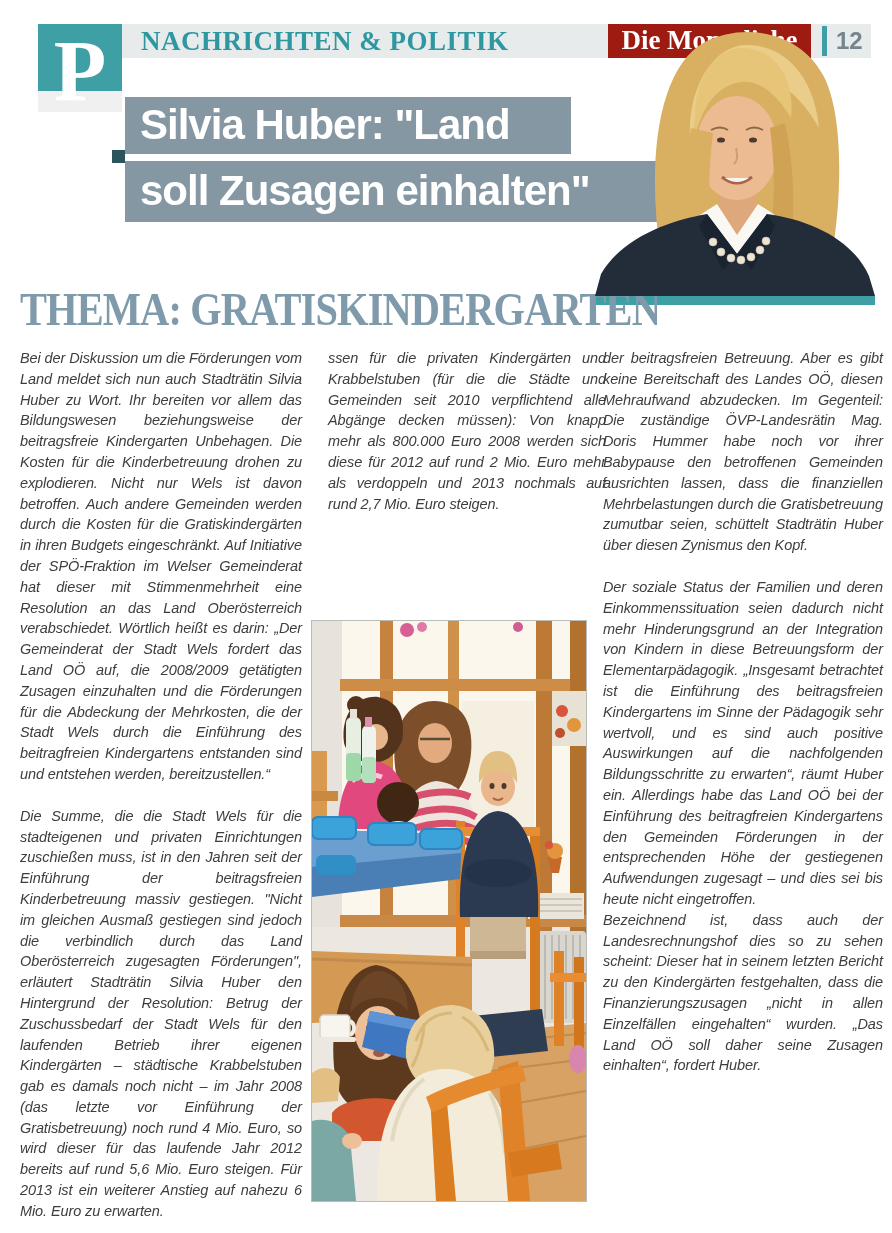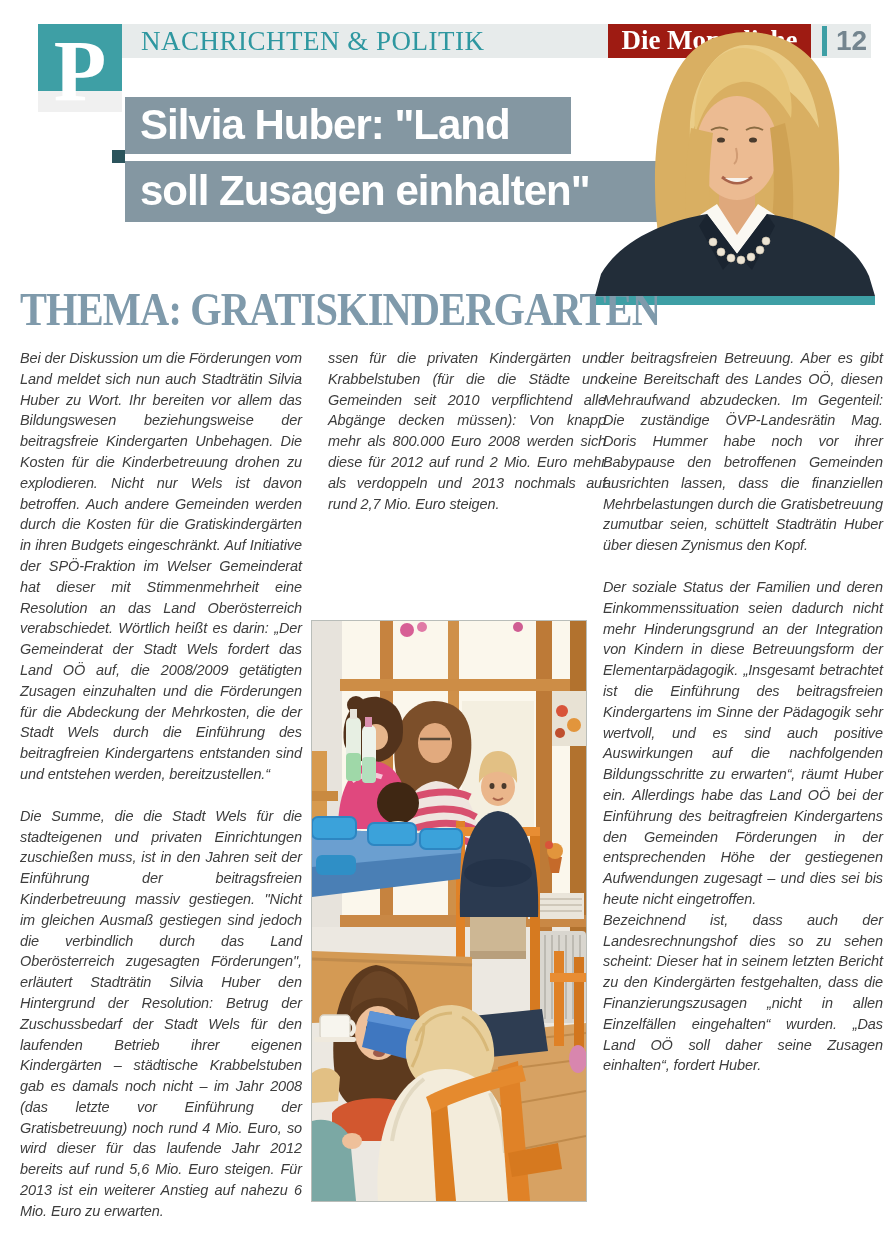--- a/index.html
+++ b/index.html
@@ -3,31 +3,31 @@
 <meta charset="utf-8">
 <style>
   html,body{margin:0;padding:0;background:#fff;}
   .page{position:relative;width:892px;height:1233px;background:#fff;overflow:hidden;
         font-family:"Liberation Sans",sans-serif;}
 
   
   .header-bar{position:absolute;left:38px;top:24px;width:833px;height:34px;
               background:var(--header-gray,#e7ebeb);}
   .section-title{position:absolute;left:141px;top:24px;height:22px;line-height:35px;
-                 font-family:"Liberation Serif",serif;font-weight:normal;font-size:27px;
+                 font-family:"Liberation Serif",serif;font-weight:bold;font-size:27px;
                  letter-spacing:.5px;color:var(--section-teal,#2e97a0);white-space:nowrap;}
   .logo-block{position:absolute;left:38px;top:24px;width:84px;height:88px;text-align:center;
               background:linear-gradient(180deg,var(--teal,#3e9fa5) 0,var(--teal,#3e9fa5) 67px,#f0f0f0 67px,#f0f0f0 100%);}
   .logo-p{font-family:"Liberation Serif",serif;font-weight:bold;font-size:86px;line-height:94px;color:#fff;}
   .masthead{position:absolute;left:608px;top:24px;width:203px;height:34px;z-index:1;
             background:var(--masthead-red,#9e1b12);color:#fff;text-align:center;
             font-family:"Liberation Serif",serif;font-weight:bold;font-size:27px;line-height:33px;}
   .pn-divider{position:absolute;left:822px;top:26px;width:5px;height:30px;z-index:1;
               background:var(--teal,#3e9fa5);}
-  .page-number{position:absolute;left:836px;top:26px;z-index:1;font-weight:bold;font-size:28px;
+  .page-number{position:absolute;left:836px;top:26px;z-index:1;font-weight:bold;font-size:24px;
                line-height:30px;color:var(--page-num,#74858f);}
 
   
   .hl{position:absolute;background:var(--headline-bg,#8497a2);color:var(--headline-text,#fff);
       font-weight:bold;font-size:42px;letter-spacing:-1px;padding-left:15px;white-space:nowrap;}
   .hl1{left:125px;top:97px;width:431px;height:57px;line-height:56px;}
   .hl2{left:125px;top:161px;width:530px;height:61px;line-height:59px;}
   .hl-square{position:absolute;left:112px;top:150px;width:13px;height:13px;
              background:var(--accent-dark-square,#2b545c);}
 

